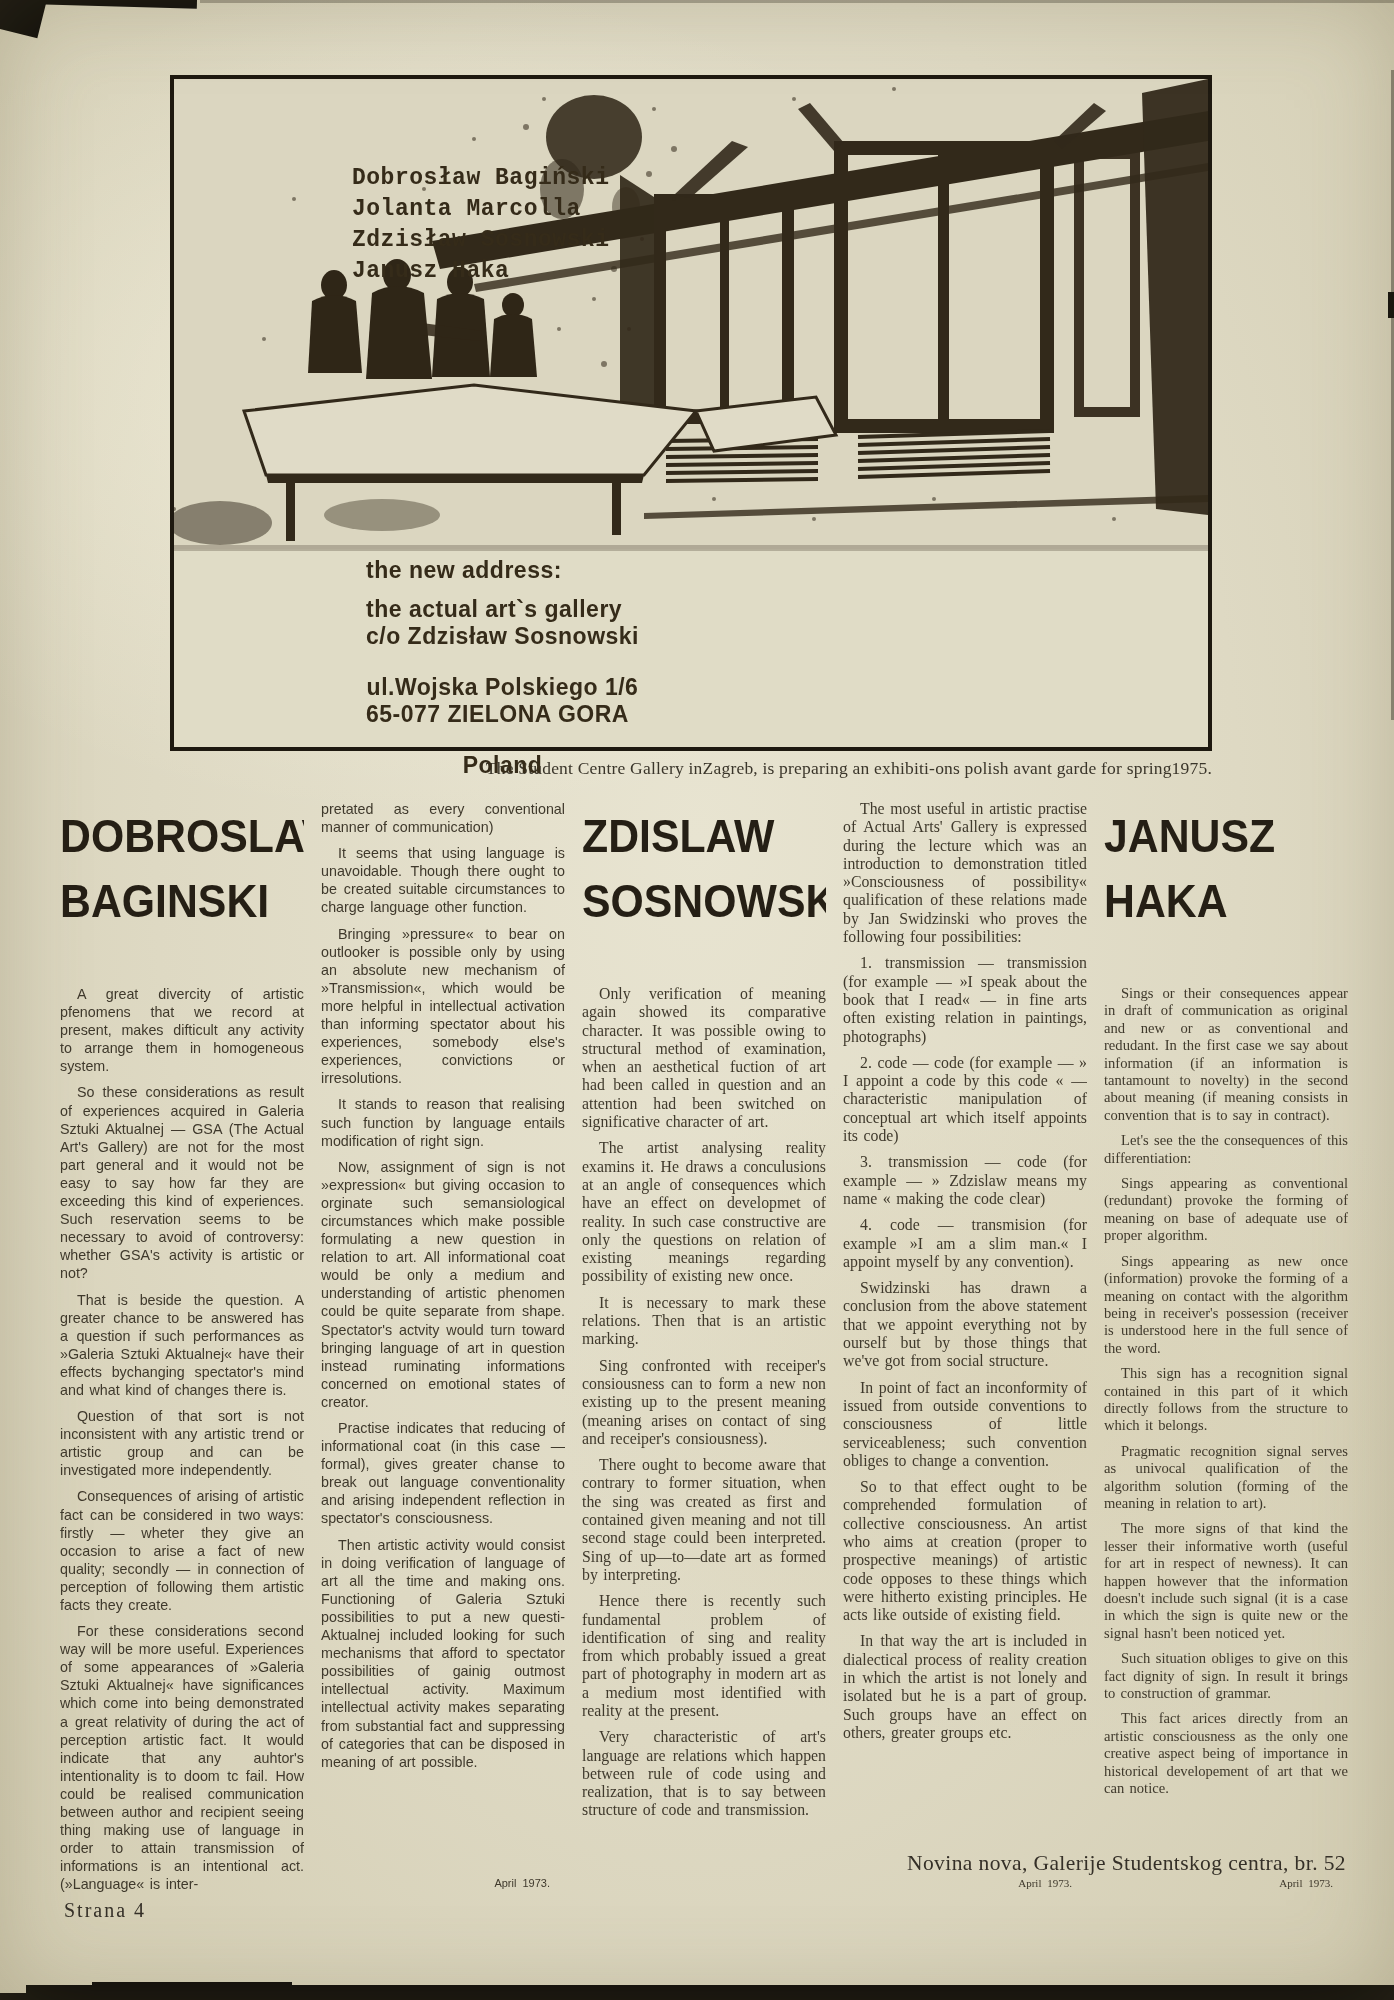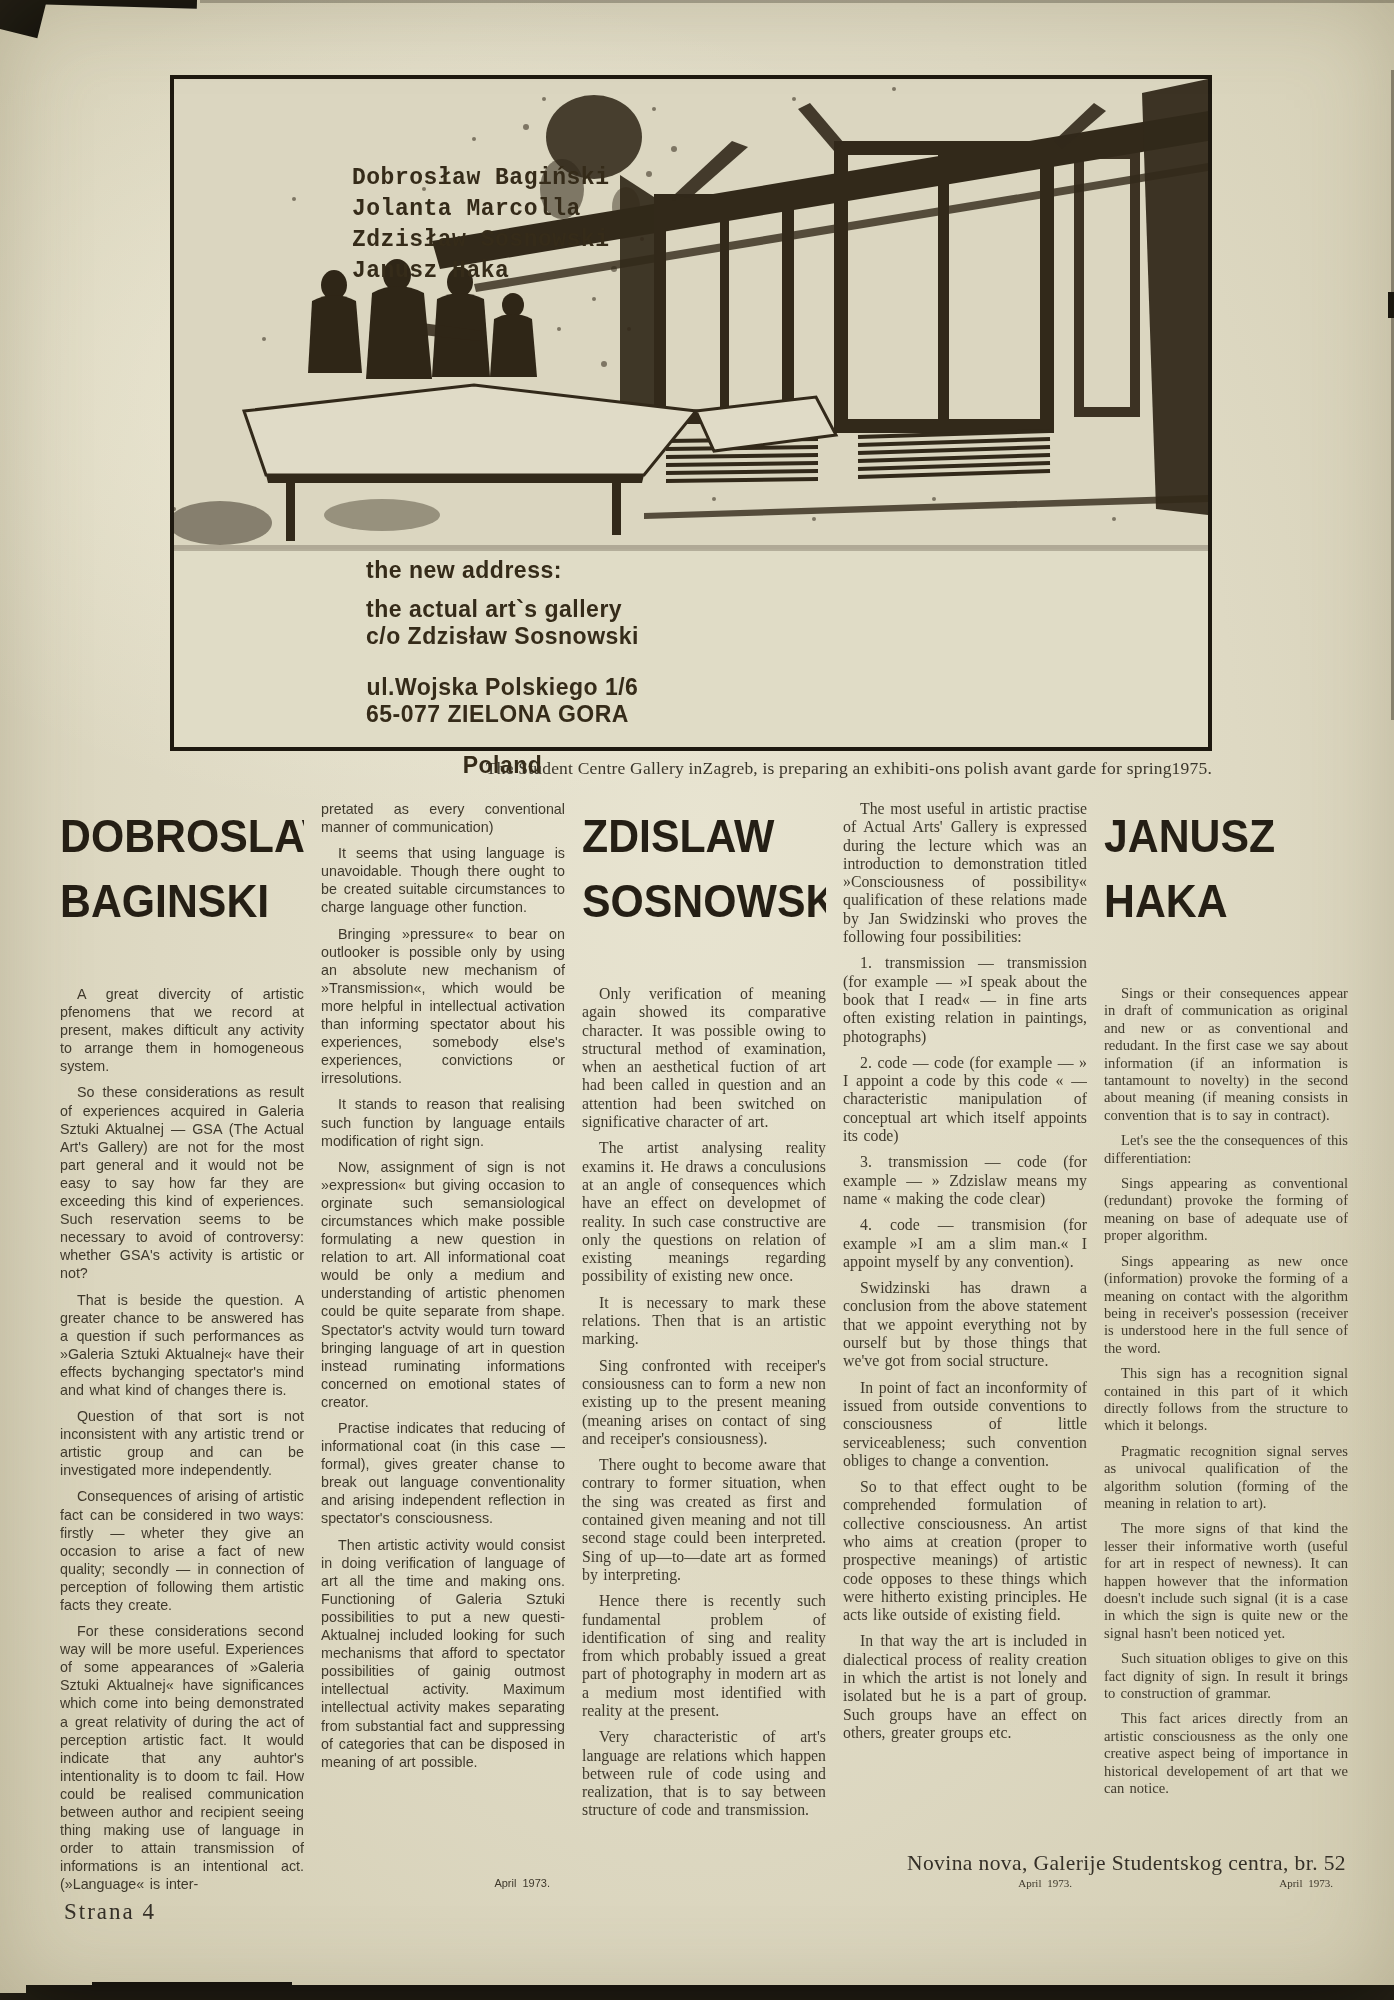--- a/index.html
+++ b/index.html
@@ -54,21 +54,21 @@
   .column p.no-indent{text-indent:0;}
   .col-heading{height:181px;margin:0;padding-top:4px;font-family:"Liberation Sans",sans-serif;
     font-weight:700;color:#251f15;}
   .col-heading span{display:block;font-size:46px;line-height:65px;letter-spacing:0;
     transform:scaleX(.93);transform-origin:0 50%;white-space:nowrap;}
   .col-date{position:absolute;right:15px;bottom:20px;font-size:11px;word-spacing:3px;
     text-indent:0;color:#3f392c;}
 
   
   .footer-left{position:absolute;left:64px;top:1899px;font-family:"Liberation Serif",serif;
-    font-size:23px;letter-spacing:2px;color:#353028;}
+    font-size:20px;letter-spacing:2px;color:#353028;}
   .footer-right{position:absolute;right:48px;top:1851px;font-family:"Liberation Serif",serif;
     font-size:21.5px;letter-spacing:.4px;color:#353028;}
 </style>
 </head>
 <body>
 
 <div class="page">
 
   <div class="edge edge-top-left-a"></div>
   <div class="edge edge-top-left-b"></div>

